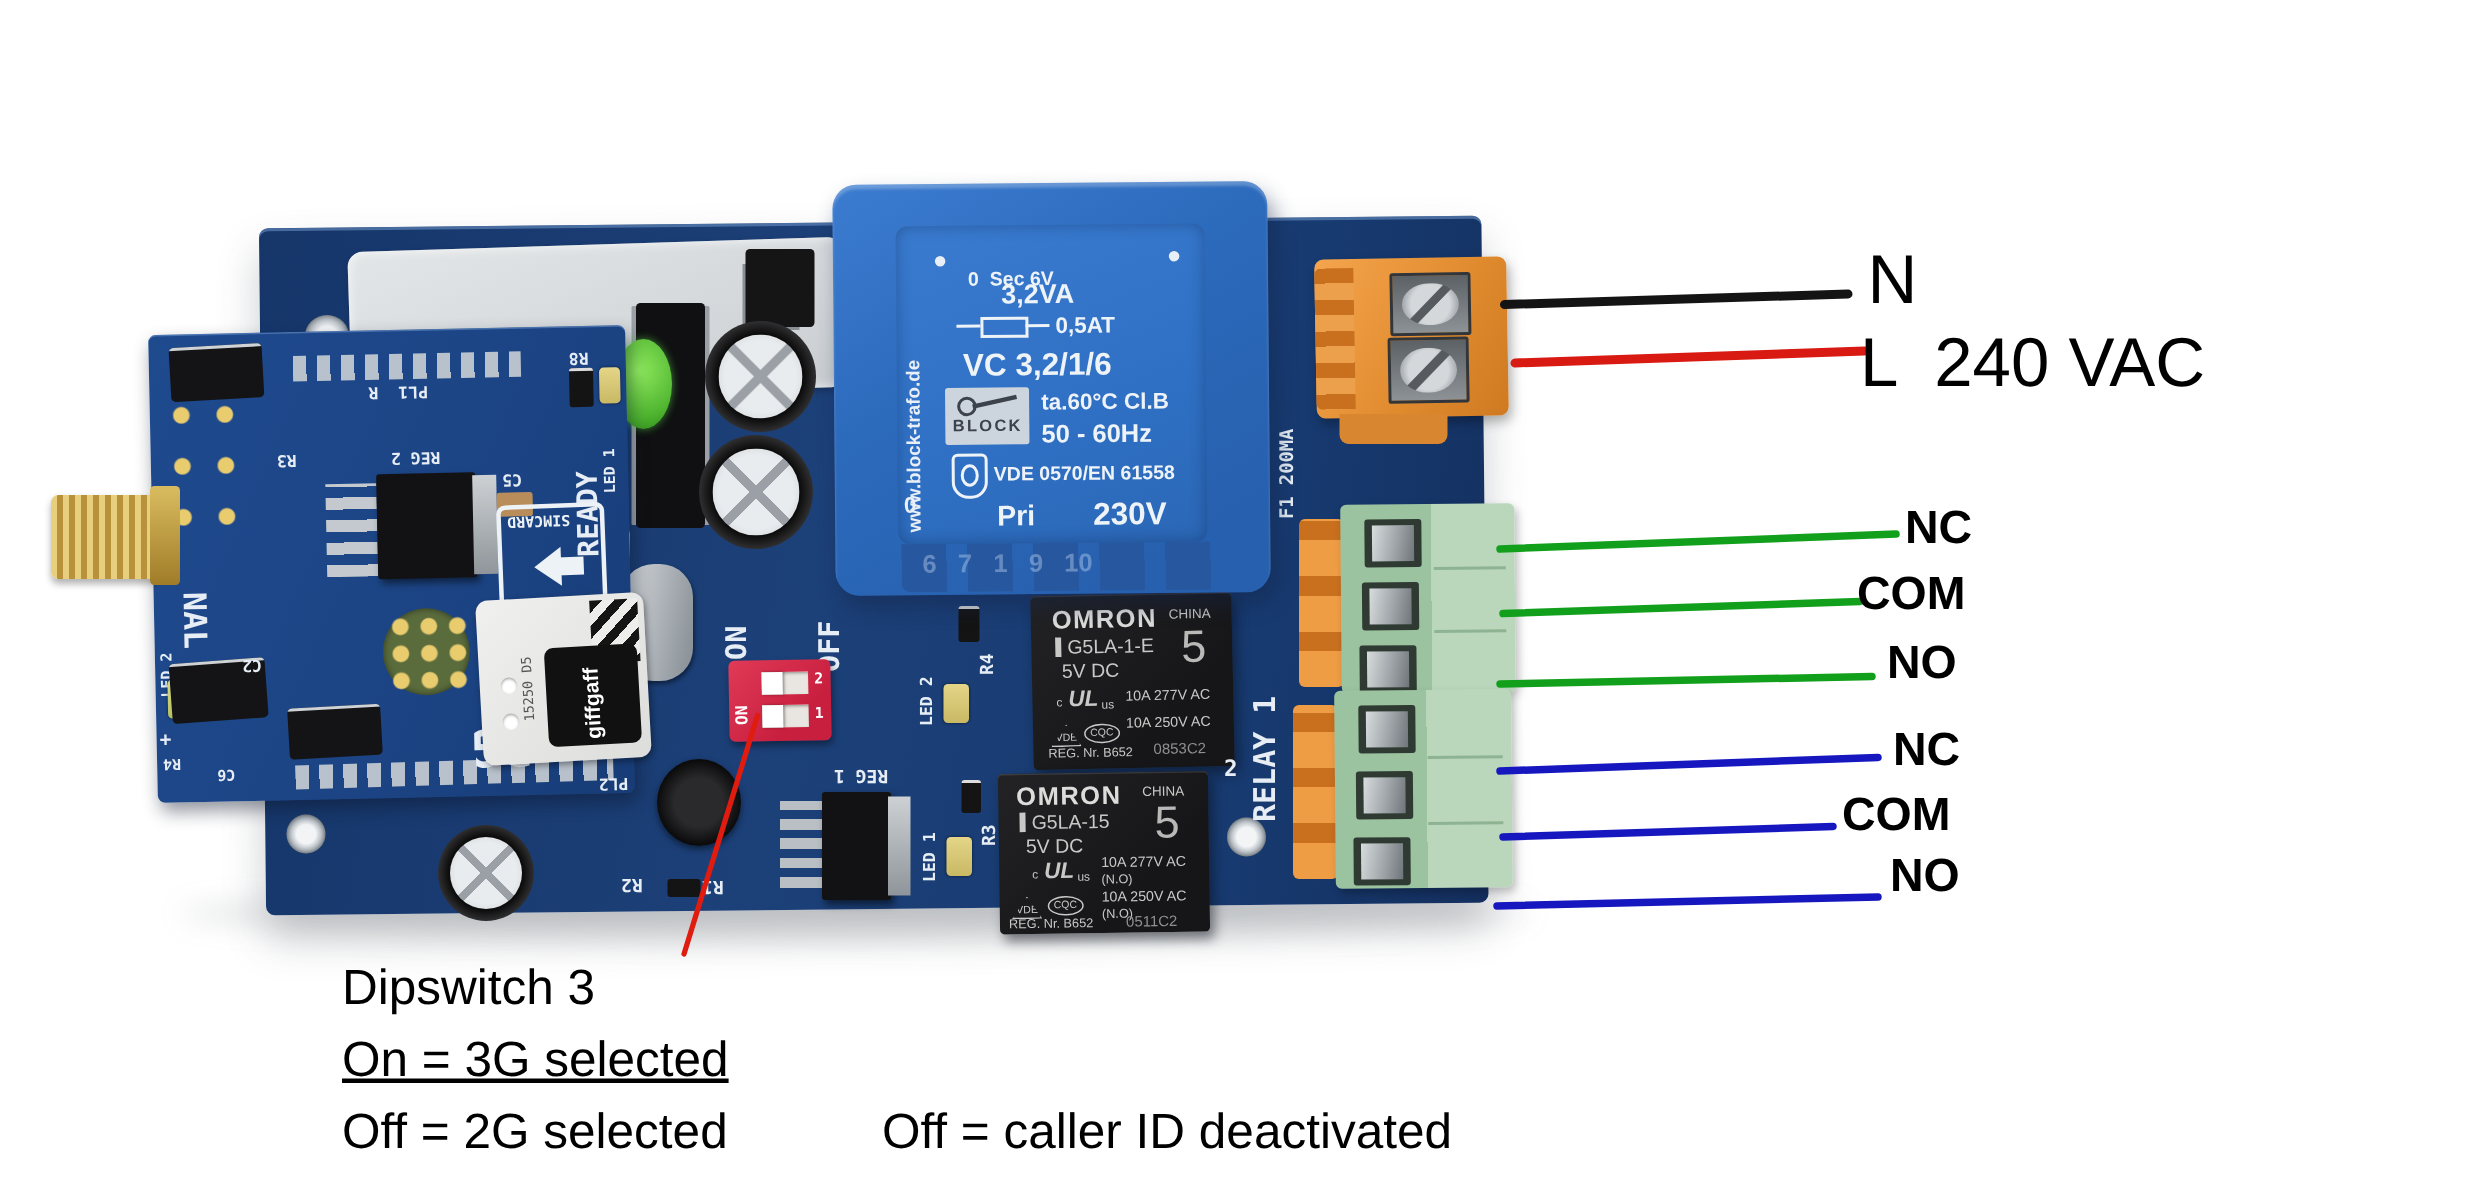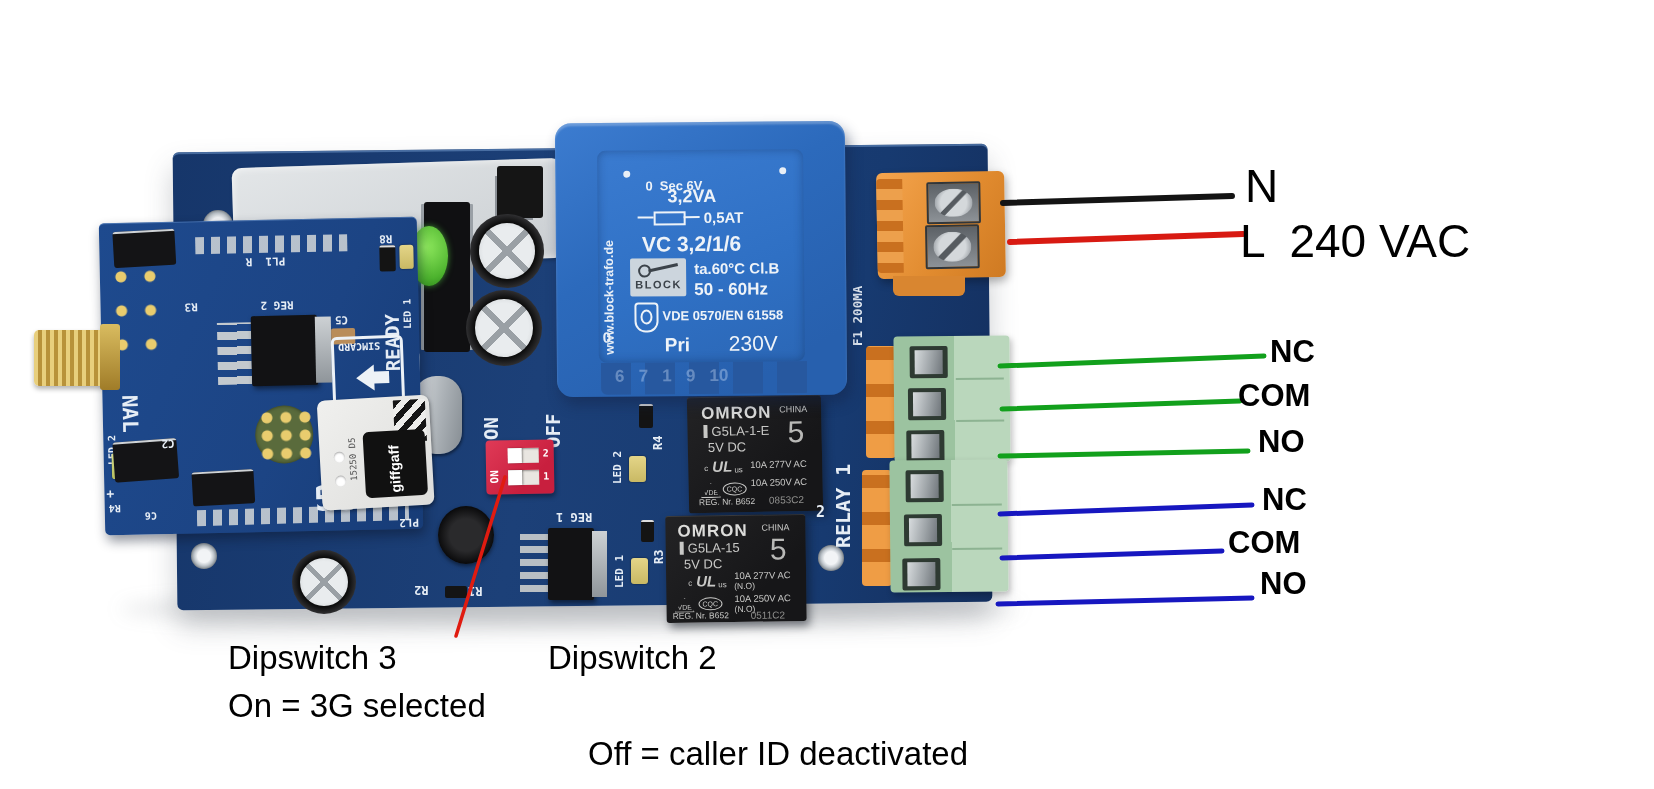--- a/index.html
+++ b/index.html
@@ -163,21 +163,21 @@
       <span class="abs" style="left:18px;top:8px;width:30px;height:3px;background:#3c434a;transform:rotate(-12deg);"></span>
       <span class="abs" style="left:5px;top:20px;font-size:11px;font-weight:bold;letter-spacing:1.5px;color:#3c434a;font-family:'Liberation Sans',sans-serif;">BLOCK</span>
     </span>
     <span class="abs" style="left:96px;top:110px;font-size:15px;font-weight:bold;color:#eef3f8;">ta.60°C Cl.B</span>
     <span class="abs" style="left:96px;top:130px;font-size:17px;font-weight:bold;color:#eef3f8;">50 - 60Hz</span>
     <span class="abs" style="left:36px;top:152px;width:20px;height:26px;border:2px solid #eef3f8;border-radius:4px 4px 11px 11px;">
       <span class="abs" style="left:4px;top:5px;width:8px;height:11px;border:2px solid #eef3f8;border-radius:50%;"></span>
     </span>
     <span class="abs" style="left:64px;top:158px;font-size:13px;font-weight:bold;color:#eef3f8;">VDE 0570/EN 61558</span>
     <span class="abs" style="left:66px;top:184px;font-size:19px;font-weight:bold;color:#eef3f8;">Pri</span>
-    <span class="abs" style="left:130px;top:182px;font-size:21px;font-weight:normal;color:#eef3f8;">230V</span>
+    <span class="abs" style="left:130px;top:182px;font-size:21px;font-weight:bold;color:#eef3f8;">230V</span>
   </div>
   <div class="abs" style="left:44px;top:240px;width:210px;height:32px;background:repeating-linear-gradient(90deg,#27589f 0 30px,rgba(0,0,0,0) 30px 44px);border-radius:0 0 6px 6px;"></div>
   <span class="abs" style="left:58px;top:244px;font-size:17px;color:rgba(220,235,255,.35);font-weight:bold;white-space:pre;">6   7   1   9   10</span>
 </div>
 
 <div class="module">
   <div class="padrow" style="left:96px;top:16px;width:152px;height:17px;"></div>
   <span class="silk flip" style="left:146px;top:36px;font-size:11px;">PL1  R</span>
   <div class="abs" style="left:14px;top:8px;width:62px;height:36px;background:#141416;border-radius:3px;transform:rotate(-2deg);box-shadow:inset 0 12px 0 -10px #cfd3d6;"></div>
   <span class="silk flip" style="left:84px;top:80px;font-size:11px;">R3</span>
@@ -284,17 +284,17 @@
 
 <div class="t" style="left:1270px;top:336px;font-size:31px;font-weight:bold;">NC</div>
 <div class="t" style="left:1238px;top:380px;font-size:31px;font-weight:bold;">COM</div>
 <div class="t" style="left:1258px;top:426px;font-size:31px;font-weight:bold;">NO</div>
 
 <div class="t" style="left:1262px;top:484px;font-size:31px;font-weight:bold;">NC</div>
 <div class="t" style="left:1228px;top:527px;font-size:31px;font-weight:bold;">COM</div>
 <div class="t" style="left:1260px;top:568px;font-size:31px;font-weight:bold;">NO</div>
 
 <div class="t" style="left:228px;top:641px;font-size:33px;">Dipswitch 3</div>
-<div class="t" style="left:548px;top:641px;font-size:33px;">Dipswitch 2</div>
-<div class="t" style="left:228px;top:689px;font-size:33px;">On = 3G selected</div>
+<div class="t" style="left:228px;top:689px;font-size:33px;text-decoration:underline;">On = 3G selected</div>
+<div class="t" style="left:228px;top:737px;font-size:33px;">Off = 2G selected</div>
 <div class="t" style="left:588px;top:737px;font-size:33px;">Off = caller ID deactivated</div>
 
 </div>
 
 </body></html>

